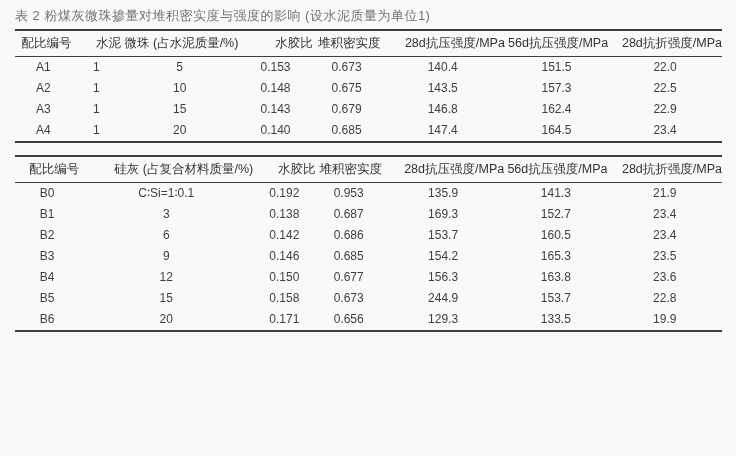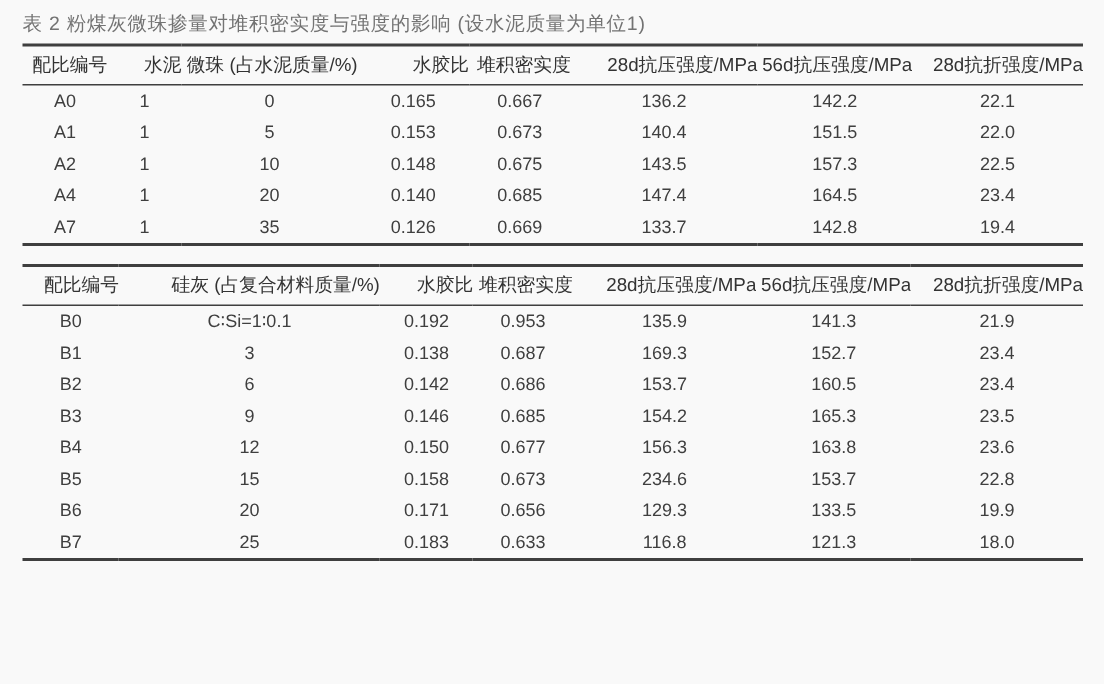--- a/index.html
+++ b/index.html
@@ -73,68 +73,58 @@
             <th>微珠 (占水泥质量/%)</th>
             <th>水胶比</th>
             <th>堆积密实度</th>
             <th>28d抗压强度/MPa</th>
             <th>56d抗压强度/MPa</th>
             <th>28d抗折强度/MPa</th>
           </tr>
         </thead>
       <tbody>
           <tr>
-            <td>A0</td>
-            <td>1</td>
-            <td>0</td>
-            <td>0.165</td>
-            <td>0.667</td>
-            <td>136.2</td>
-            <td>142.2</td>
-            <td>22.1</td>
-          </tr>
-          <tr>
             <td>A1</td>
             <td>1</td>
             <td>5</td>
             <td>0.153</td>
             <td>0.673</td>
             <td>140.4</td>
             <td>151.5</td>
             <td>22.0</td>
           </tr>
           <tr>
             <td>A2</td>
             <td>1</td>
             <td>10</td>
             <td>0.148</td>
             <td>0.675</td>
             <td>143.5</td>
             <td>157.3</td>
             <td>22.5</td>
           </tr>
           <tr>
+            <td>A3</td>
+            <td>1</td>
+            <td>15</td>
+            <td>0.143</td>
+            <td>0.679</td>
+            <td>146.8</td>
+            <td>162.4</td>
+            <td>22.9</td>
+          </tr>
+          <tr>
             <td>A4</td>
             <td>1</td>
             <td>20</td>
             <td>0.140</td>
             <td>0.685</td>
             <td>147.4</td>
             <td>164.5</td>
             <td>23.4</td>
-          </tr>
-          <tr>
-            <td>A7</td>
-            <td>1</td>
-            <td>35</td>
-            <td>0.126</td>
-            <td>0.669</td>
-            <td>133.7</td>
-            <td>142.8</td>
-            <td>19.4</td>
           </tr>
         </tbody>
     </table>
   </div>
 
   <div class="tbl-block">
     <table>
       <colgroup>
         <col style="width:9.1%">
           <col style="width:24.6%">
@@ -199,39 +189,30 @@
             <td>0.677</td>
             <td>156.3</td>
             <td>163.8</td>
             <td>23.6</td>
           </tr>
           <tr>
             <td>B5</td>
             <td>15</td>
             <td>0.158</td>
             <td>0.673</td>
-            <td>234.6</td>
+            <td>244.9</td>
             <td>153.7</td>
             <td>22.8</td>
           </tr>
           <tr>
             <td>B6</td>
             <td>20</td>
             <td>0.171</td>
             <td>0.656</td>
             <td>129.3</td>
             <td>133.5</td>
             <td>19.9</td>
           </tr>
-          <tr>
-            <td>B7</td>
-            <td>25</td>
-            <td>0.183</td>
-            <td>0.633</td>
-            <td>116.8</td>
-            <td>121.3</td>
-            <td>18.0</td>
-          </tr>
         </tbody>
     </table>
   </div>
 
 </div>
 
 </body></html>

